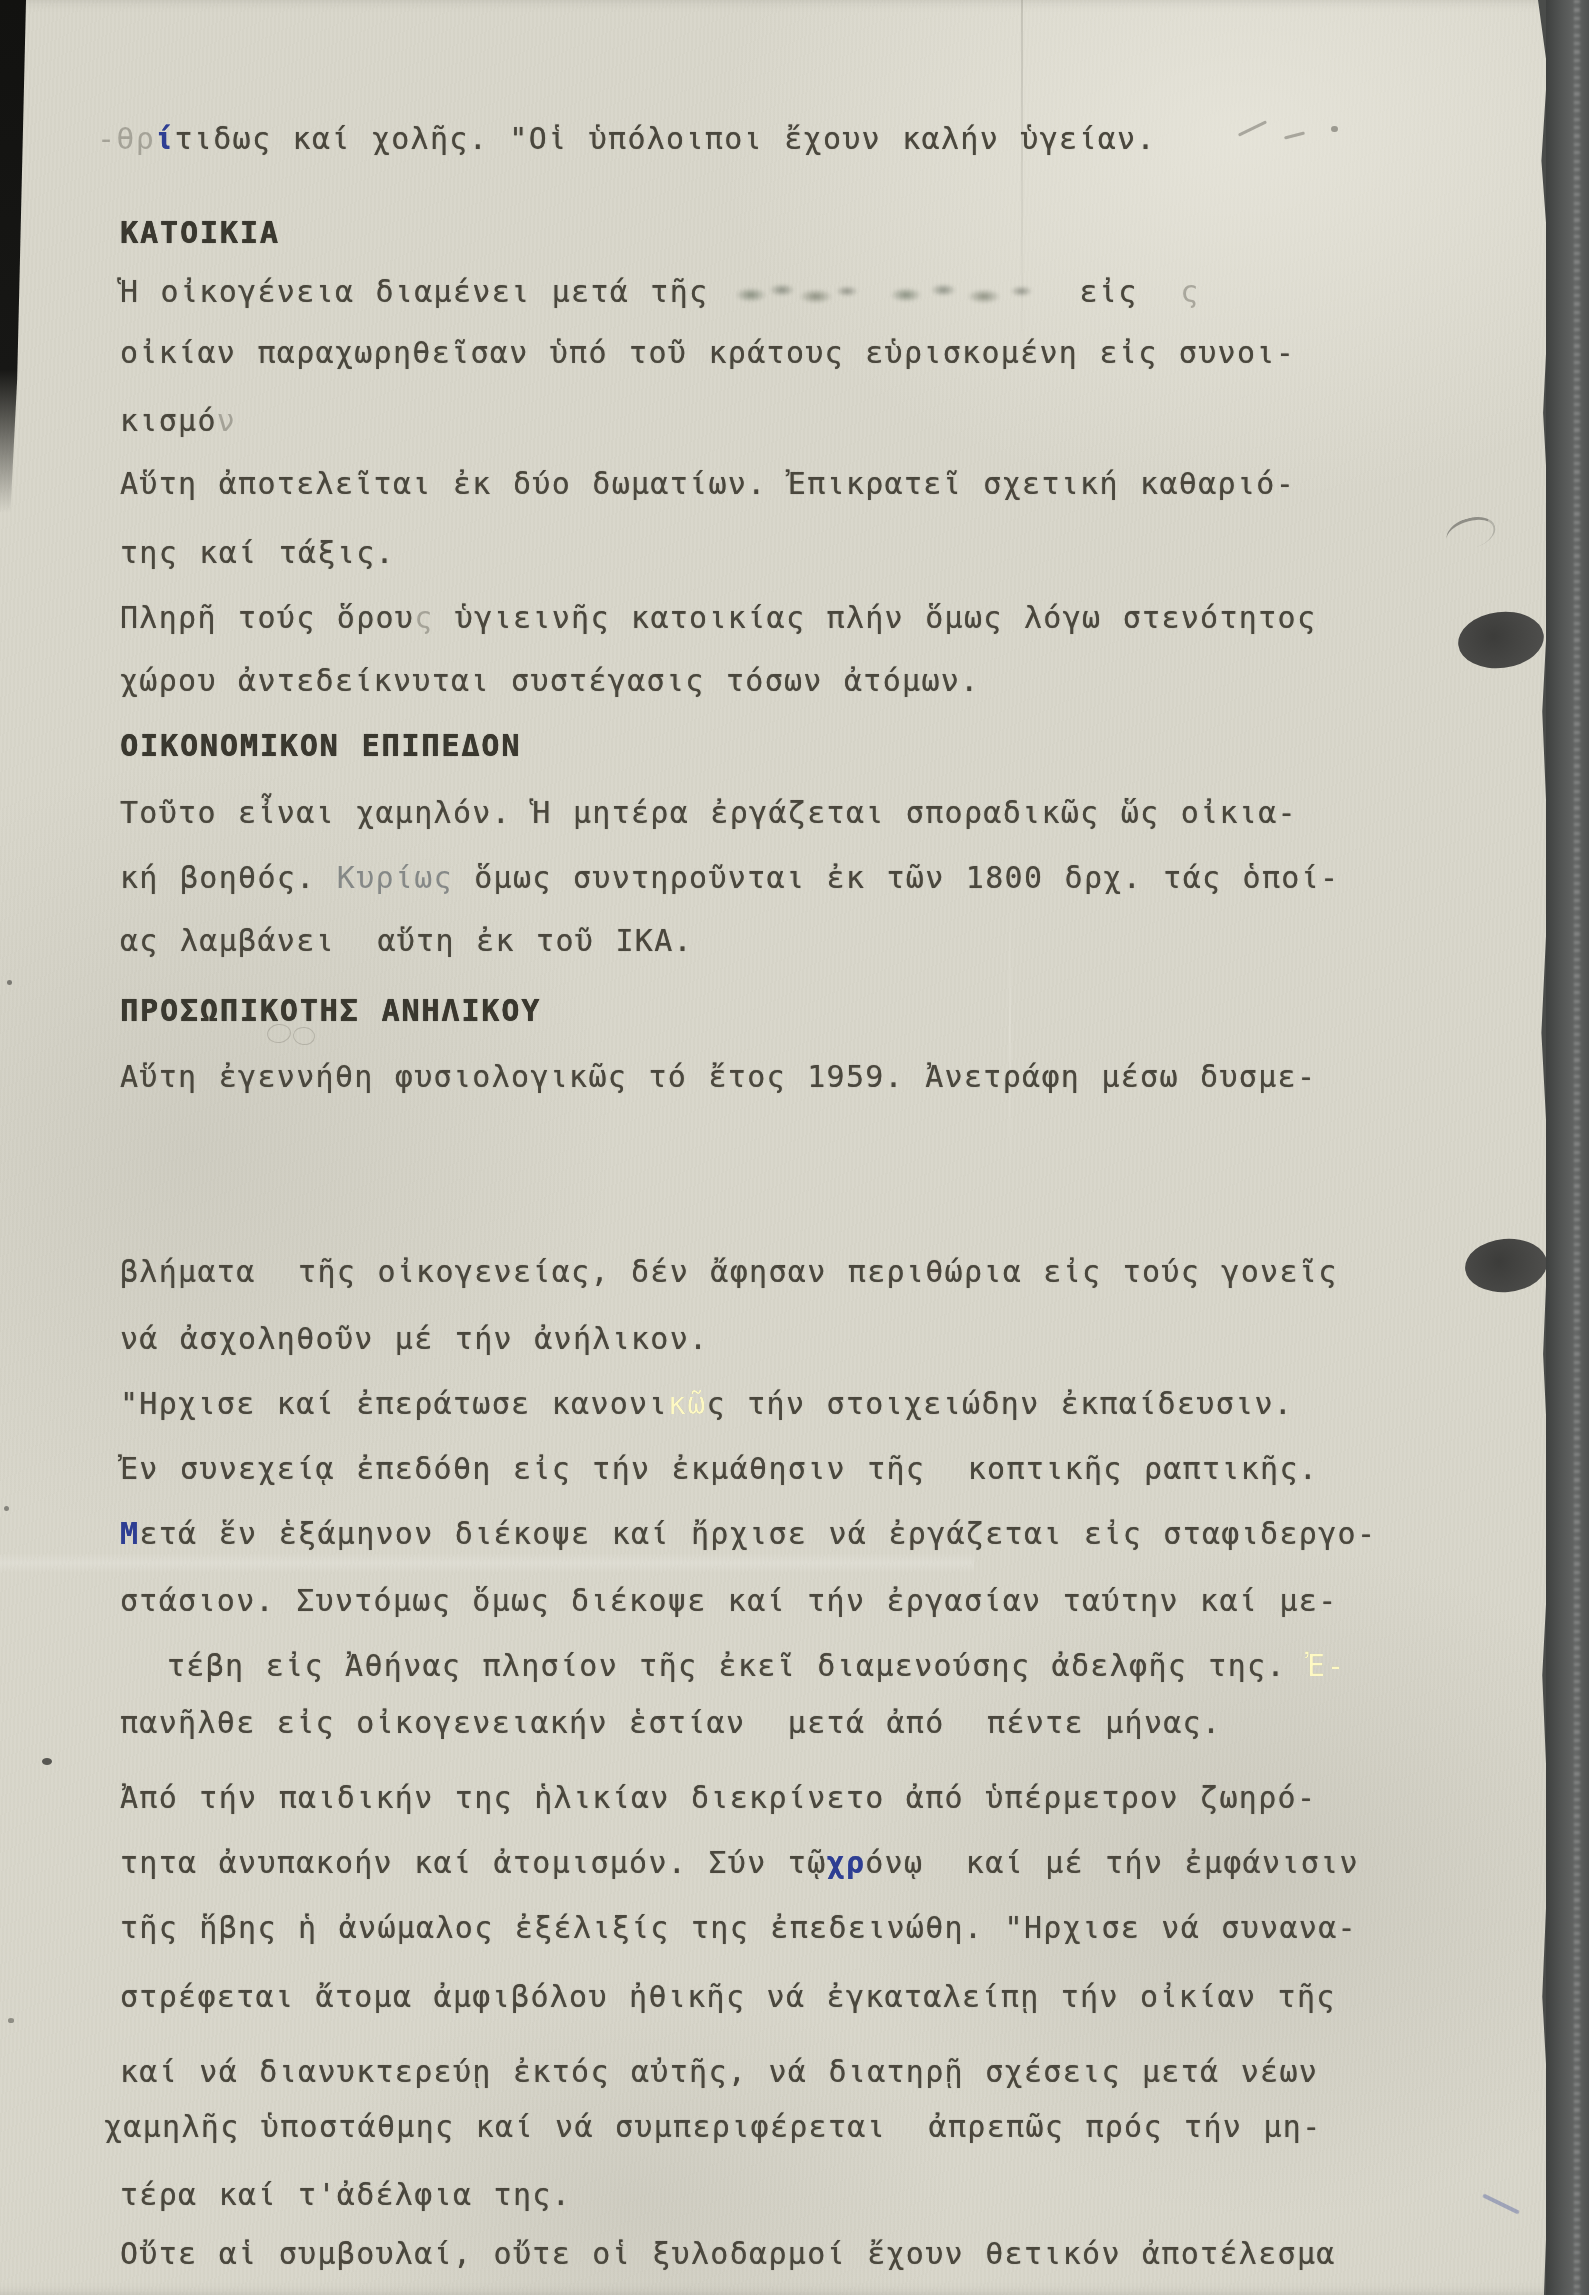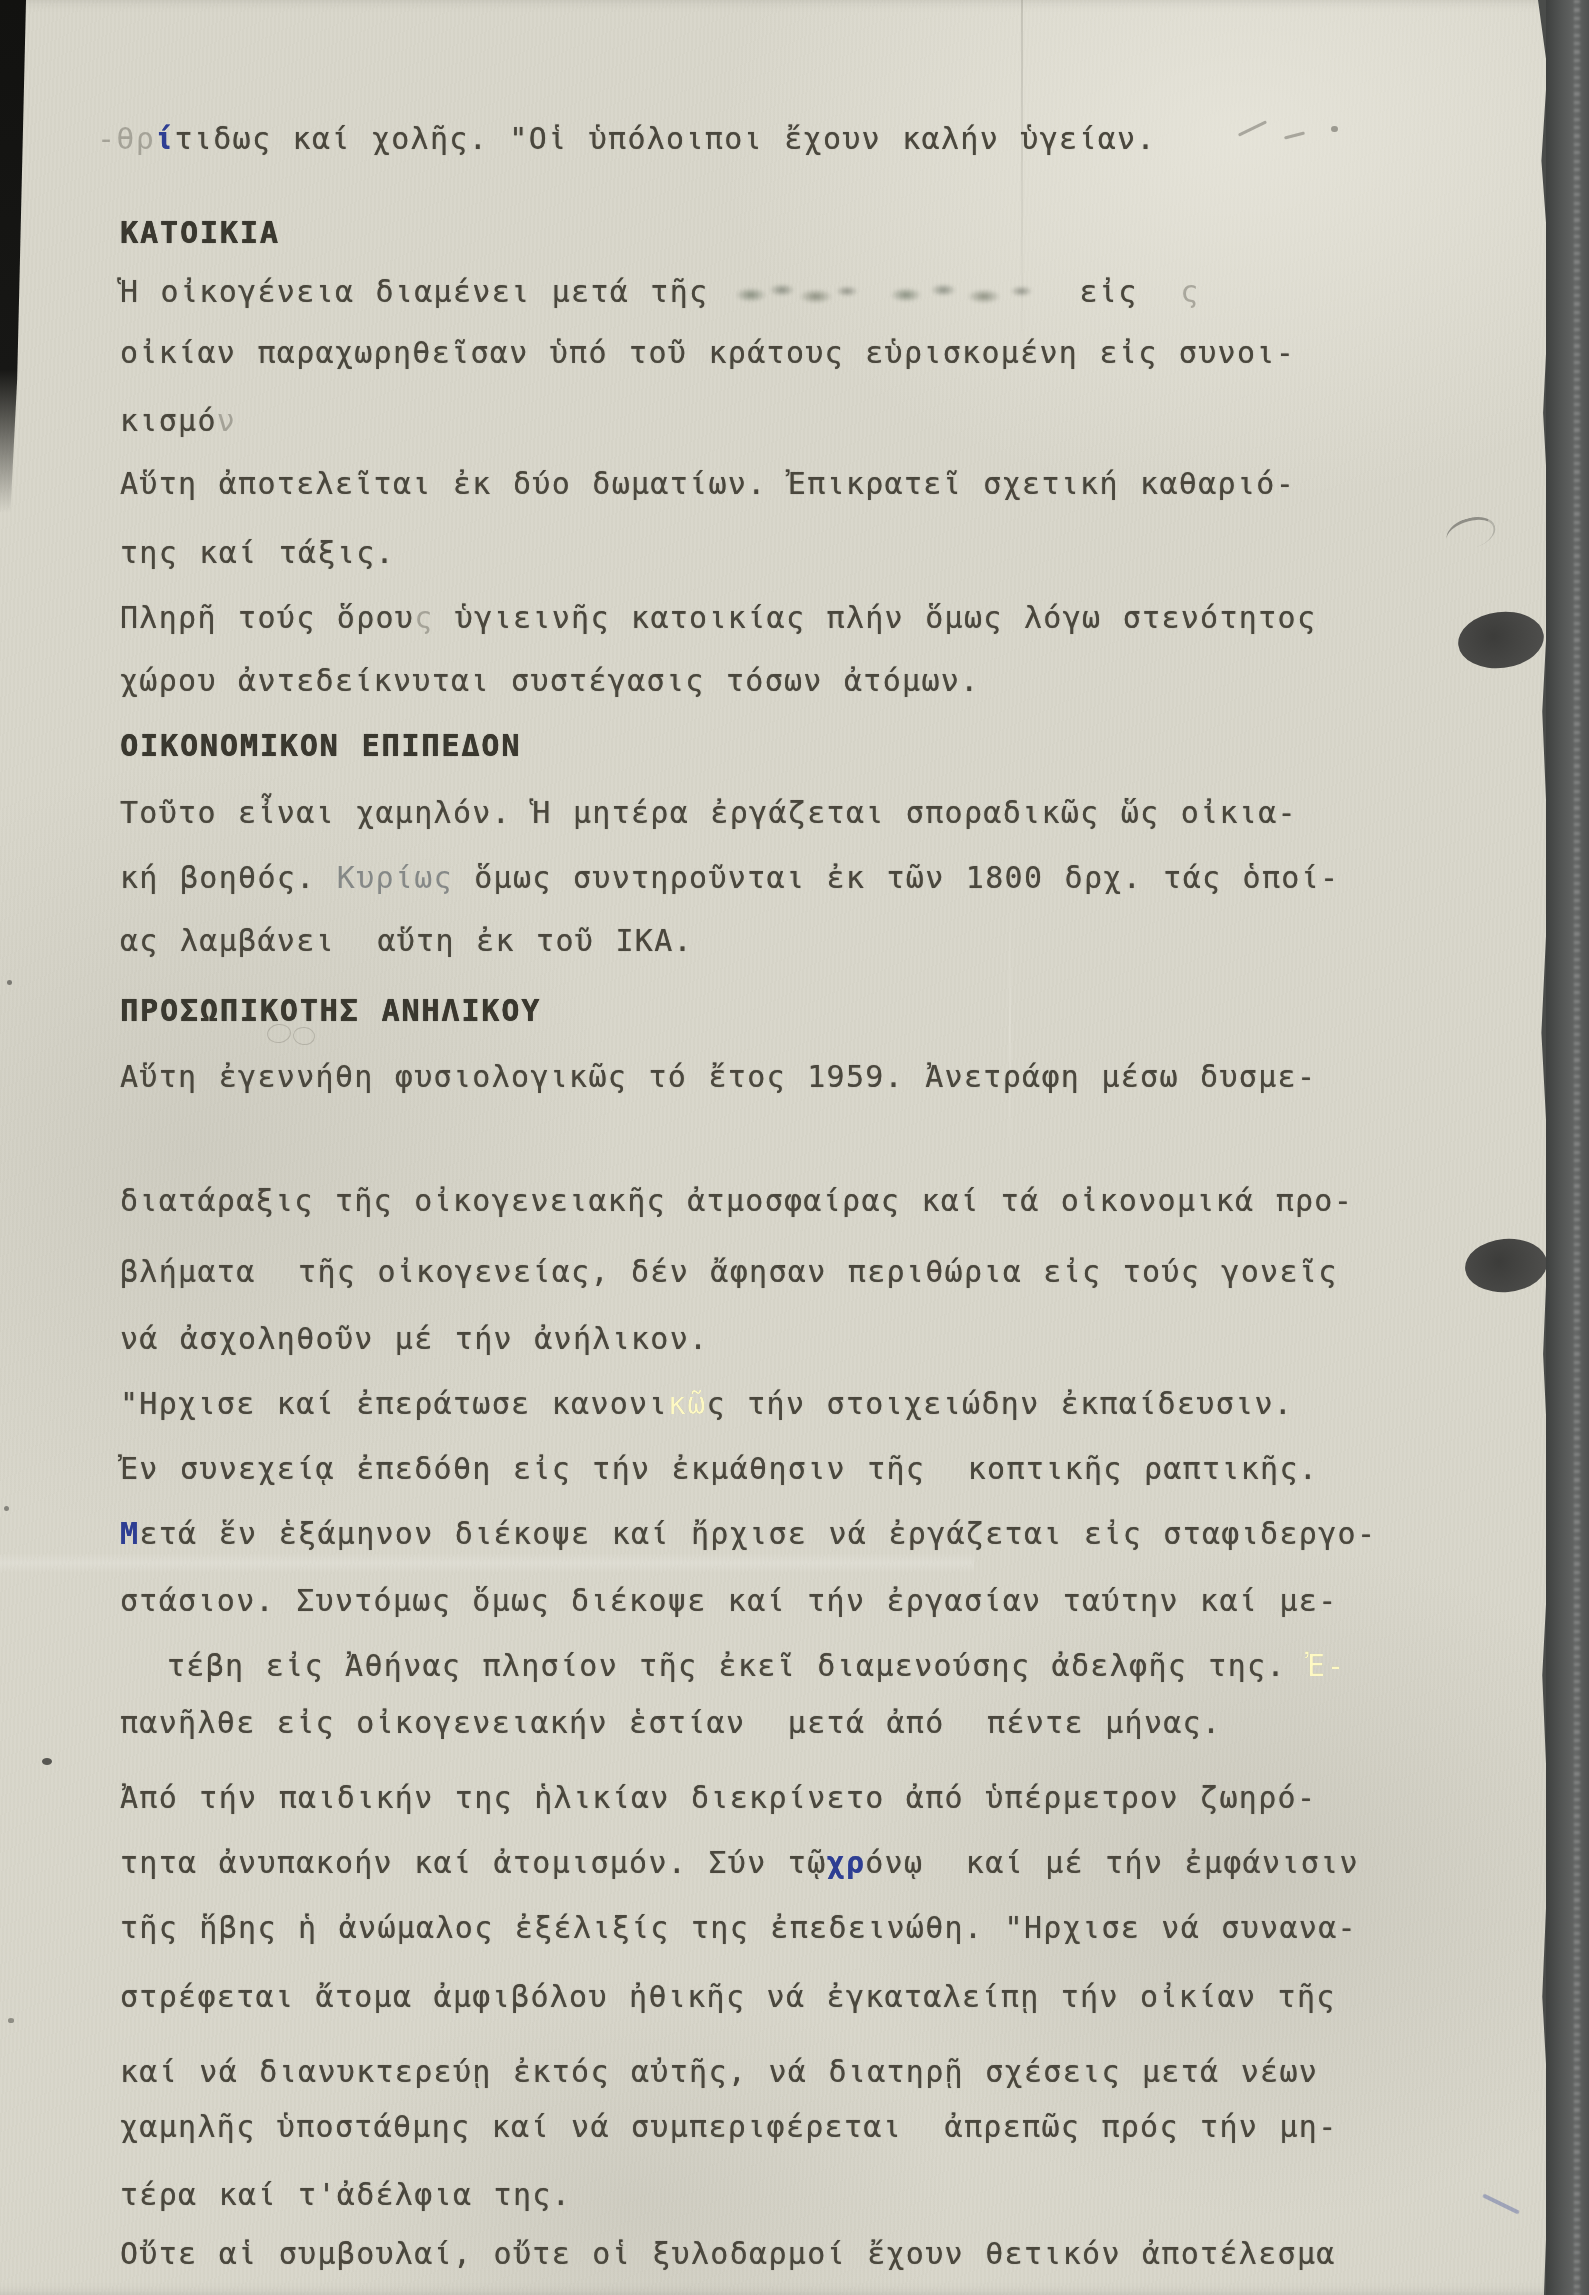--- a/index.html
+++ b/index.html
@@ -89,35 +89,34 @@
       <div class="line" style="top: 465px; left: 120px;"><span>Αὕτη ἀποτελεῖται ἐκ δύο δωματίων. Ἐπικρατεῖ σχετική καθαριό-</span></div>
       <div class="line" style="top: 534px; left: 120px;"><span>της καί τάξις.</span></div>
       <div class="line" style="top: 599px; left: 120px;"><span>Πληρῆ τούς ὅρου</span><span class="ink-faded">ς</span><span> ὑγιεινῆς κατοικίας πλήν ὅμως λόγω στενότητος</span></div>
       <div class="line" style="top: 662px; left: 120px;"><span>χώρου ἀντεδείκνυται συστέγασις τόσων ἀτόμων.</span></div>
       <div class="line heading" style="top: 727px; left: 120px;"><span>ΟΙΚΟΝΟΜΙΚΟΝ ΕΠΙΠΕΔΟΝ</span></div>
       <div class="line" style="top: 794px; left: 120px;"><span>Τοῦτο εἶναι χαμηλόν. Ἡ μητέρα ἐργάζεται σποραδικῶς ὥς οἰκια-</span></div>
       <div class="line" style="top: 859px; left: 120px;"><span>κή βοηθός. </span><span class="ink-soft">Κυρίως</span><span> ὅμως συντηροῦνται ἐκ τῶν 1800 δρχ. τάς ὁποί-</span></div>
       <div class="line" style="top: 922px; left: 120px;"><span>ας λαμβάνει  αὕτη ἐκ τοῦ ΙΚΑ.</span></div>
       <div class="line heading" style="top: 992px; left: 120px; text-align: right;"><span>ΠΡΟΣΩΠΙΚΟΤΗΣ ΑΝΗΛΙΚΟΥ</span></div>
       <div class="line" style="top: 1058px; left: 120px;"><span>Αὕτη ἐγεννήθη φυσιολογικῶς τό ἔτος 1959. Ἀνετράφη μέσω δυσμε-</span></div>
-      <div class="line" style="top: 1182px; left: 120px;"><span>διατάραξις τῆς οἰκογενειακῆς ἀτμοσφαίρας καί τά οἰκονομικά προ-</span></div>
       <div class="line" style="top: 1253px; left: 120px;"><span>βλήματα  τῆς οἰκογενείας, δέν ἄφησαν περιθώρια εἰς τούς γονεῖς</span></div>
       <div class="line" style="top: 1320px; left: 120px;"><span>νά ἀσχοληθοῦν μέ τήν ἀνήλικον.</span></div>
       <div class="line" style="top: 1385px; left: 120px;"><span>"Ηρχισε καί ἐπεράτωσε κανονι</span><span class="ink-bluesoft">κῶ</span><span>ς τήν στοιχειώδην ἐκπαίδευσιν.</span></div>
       <div class="line" style="top: 1450px; left: 120px;"><span>Ἐν συνεχείᾳ ἐπεδόθη εἰς τήν ἐκμάθησιν τῆς  κοπτικῆς ραπτικῆς.</span></div>
       <div class="line" style="top: 1582px; left: 120px;"><span>στάσιον. Συντόμως ὅμως διέκοψε καί τήν ἐργασίαν ταύτην καί με-</span></div>
       <div class="line" style="top: 1515px; left: 120px;"><span class="ink-blue">Μ</span><span>ετά ἕν ἑξάμηνον διέκοψε καί ἤρχισε νά ἐργάζεται εἰς σταφιδεργο-</span></div>
       <div class="line" style="top: 1647px; left: 120px; margin-left: 47px;"><span>τέβη εἰς Ἀθήνας πλησίον τῆς ἐκεῖ διαμενούσης ἀδελφῆς της. </span><span class="ink-bluesoft">Ἐ-</span></div>
       <div class="line" style="top: 1704px; left: 120px;"><span>πανῆλθε εἰς οἰκογενειακήν ἑστίαν  μετά ἀπό  πέντε μήνας.</span></div>
       <div class="line" style="top: 1779px; left: 120px;"><span>Ἀπό τήν παιδικήν της ἡλικίαν διεκρίνετο ἀπό ὑπέρμετρον ζωηρό-</span></div>
       <div class="line" style="top: 1844px; left: 120px;"><span>τητα ἀνυπακοήν καί ἀτομισμόν. Σύν τῷ</span><span class="ink-blue">χρ</span><span>όνῳ  καί μέ τήν ἐμφάνισιν</span></div>
       <div class="line" style="top: 1909px; left: 120px;"><span>τῆς ἥβης ἡ ἀνώμαλος ἐξέλιξίς της ἐπεδεινώθη. "Ηρχισε νά συνανα-</span></div>
       <div class="line" style="top: 1978px; left: 120px;"><span>στρέφεται ἄτομα ἀμφιβόλου ἠθικῆς νά ἐγκαταλείπῃ τήν οἰκίαν τῆς</span></div>
       <div class="line" style="top: 2043px; left: 120px; margin-top: 10px;"><span>καί νά διανυκτερεύῃ ἐκτός αὐτῆς, νά διατηρῇ σχέσεις μετά νέων</span></div>
-      <div class="line" style="top: 2108px; left: 120px; text-align: center;"><span>χαμηλῆς ὑποστάθμης καί νά συμπεριφέρεται  ἀπρεπῶς πρός τήν μη-</span></div>
+      <div class="line" style="top: 2108px; left: 104px; text-align: center;"><span>χαμηλῆς ὑποστάθμης καί νά συμπεριφέρεται  ἀπρεπῶς πρός τήν μη-</span></div>
       <div class="line" style="top: 2176px; left: 120px;"><span>τέρα καί τ'ἀδέλφια της.</span></div>
       <div class="line" style="top: 2235px; left: 120px;"><span>Οὔτε αἱ συμβουλαί, οὔτε οἱ ξυλοδαρμοί ἔχουν θετικόν ἀποτέλεσμα</span></div>
     </div>
 
   <div id="pencil-1" class="pencil"></div>
   <div id="pencil-2" class="pencil"></div>
   <div id="pencil-3" class="pencil"></div>
   <div id="pencil-oo1" class="pencil-oo"></div>
   <div id="pencil-oo2" class="pencil-oo"></div>
   <div class="blue-stray"></div>

